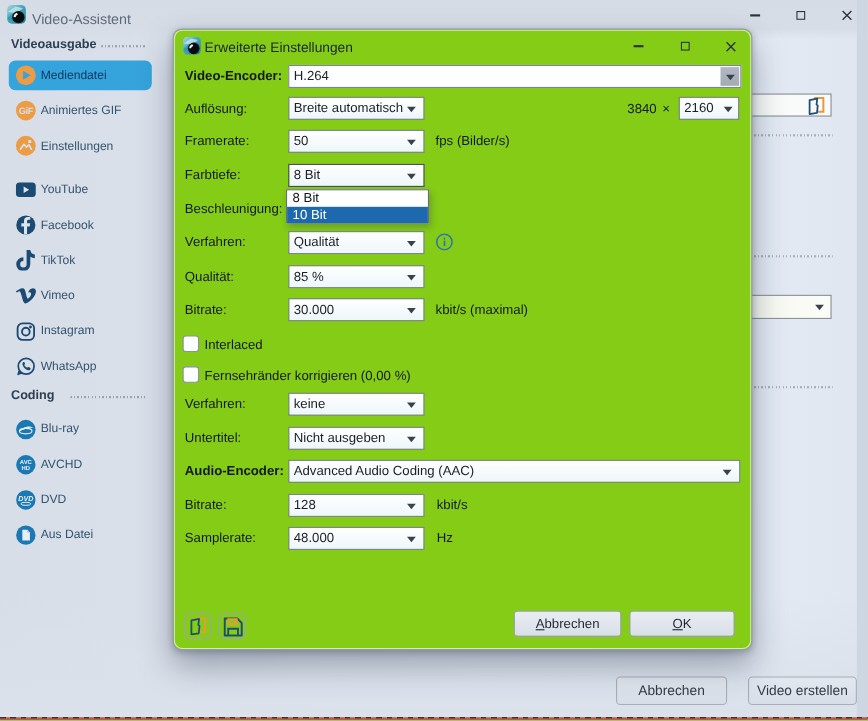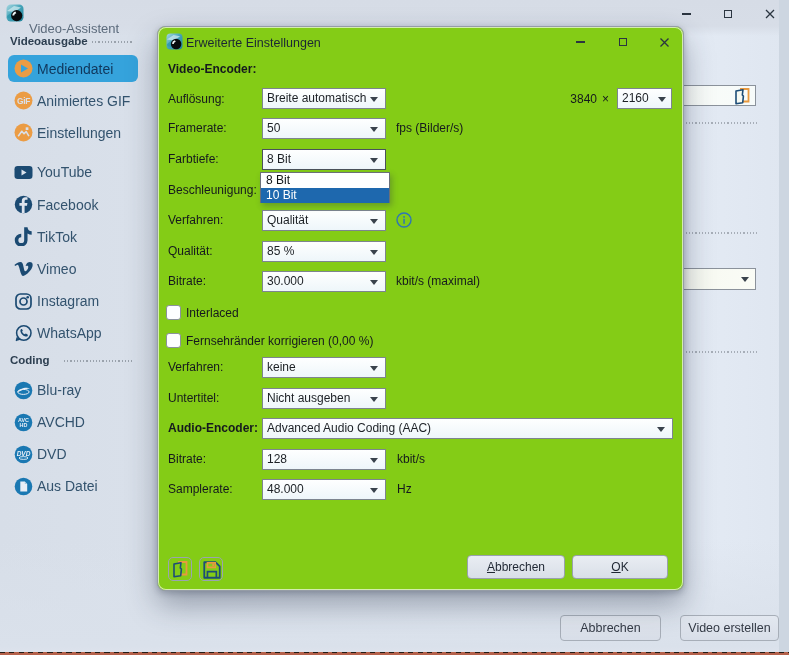--- a/index.html
+++ b/index.html
@@ -17,21 +17,21 @@
   #rband { position:absolute; left:779px; top:0; width:10px; height:652px; background:#cdd6e1; }
   #redstrip { position:absolute; left:0; top:652px; width:789px; height:3px; background:#b4614b; }
   #dashline { position:absolute; left:0; top:651.5px; width:789px; height:1.5px;
     background:repeating-linear-gradient(90deg,#241c16 0 5px,transparent 5px 9.5px); }
   .wtitle { font-size:13px; color:#5c6b7c; }
   .wbtn { position:absolute; color:#2b3540; }
   
   .shead { position:absolute; left:10px; font-size:11.5px; font-weight:bold; color:#2c3e50; }
   .sdots { position:absolute; height:2px;
     background:repeating-linear-gradient(90deg,#9aa2ac 0 1.3px,transparent 1.3px 3.2px); }
-  .sitem { position:absolute; left:37px; font-size:14px; color:#33536e; height:18px; line-height:18px; }
+  .sitem { position:absolute; left:37px; font-size:11px; color:#33536e; height:18px; line-height:18px; }
   .sic { position:absolute; left:14px; width:19px; height:19px; }
   #selpill { position:absolute; left:8px; top:55px; width:130px; height:27px;
     border-radius:6px; background:#35a3dc; }
   
   .bfield { position:absolute; border:1px solid #8b929b;
     background:linear-gradient(90deg,#f2f5ea, #fafcf6 60%,#f7fbfa); }
   .bdots { position:absolute; height:2px;
     background:repeating-linear-gradient(90deg,#a7aeb8 0 1.3px,transparent 1.3px 3.2px); }
   .btnw { position:absolute; border:1px solid #a7aeb8; border-radius:4px;
     background:linear-gradient(180deg,#e3e8f0,#d8dee8); color:#333a45;
@@ -83,21 +83,21 @@
         <stop offset="0.45" stop-color="#47a5ba"></stop>
         <stop offset="1" stop-color="#1f8399"></stop>
   </linearGradient>
     </defs>
   <rect x="0.5" y="0.5" width="17" height="17" rx="4.2" fill="url(#tg)"></rect>
   <path d="M1 7 L8 2 L15 3.5 L8.5 8 Z" fill="#cde9ef" opacity="0.75"></path>
   <path d="M1 12 L6 8 L6.5 15 L1.5 14 Z" fill="#2d96ac" opacity="0.8"></path>
   <circle cx="10.7" cy="11.6" r="5.6" fill="#070b0e"></circle>
   <path d="M6.3 11.5 A4.4 4.4 0 0 1 9.4 7.6 L 10.3 9.3 A 2.6 2.6 0 0 0 8.2 11.6 Z" fill="#eef6f8"></path>
 </svg>
-<div class="abs wtitle" style="left:29px;top:21px">Video-Assistent</div>
+<div class="abs wtitle" style="left:29px;top:10px">Video-Assistent</div>
 <div class="wbtn" style="left:682px;top:13px;width:9px;height:1.5px;background:#2b3540"></div>
 <div class="wbtn" style="left:724px;top:10px;width:8px;height:8px;border:1.2px solid #2b3540"></div>
 <svg class="abs" style="left:765px;top:9px" width="10" height="10" viewBox="0 0 10 10">
   <path d="M1 1 L9 9 M9 1 L1 9" stroke="#2b3540" stroke-width="1.3"></path>
 </svg>
 
 <div class="shead" style="top:35px">Videoausgabe</div>
 <div class="sdots" style="left:92px;top:41px;width:40px"></div>
 <div id="selpill"></div>
 
@@ -211,20 +211,24 @@
     <path d="M6.3 11.5 A4.4 4.4 0 0 1 9.4 7.6 L 10.3 9.3 A 2.6 2.6 0 0 0 8.2 11.6 Z" fill="#eef6f8"></path>
   </svg>
   <div class="dtitle">Erweiterte Einstellungen</div>
   <div class="abs" style="left:418px;top:14px;width:9px;height:1.5px;background:#2b3540"></div>
   <div class="abs" style="left:461px;top:11px;width:8px;height:8px;border:1.2px solid #2b3540"></div>
   <svg class="abs" style="left:502px;top:11px" width="9" height="9" viewBox="0 0 9 9">
     <path d="M0.5 0.5 L8.5 8.5 M8.5 0.5 L0.5 8.5" stroke="#2b3540" stroke-width="1.3"></path>
   </svg>
 
   <div class="lbl" style="top:34px"><b>Video-Encoder:</b></div>
+  <div class="combo" style="top:32px;width:412px;background:#fdfeff">H.264
+    <span class="abs" style="right:1px;top:1px;bottom:1px;width:17px;background:linear-gradient(180deg,#b0b9c3,#a2abb6)"></span>
+    <span class="carr" style="right:5px;top:8px"></span>
+  </div>
 
   <div class="lbl" style="top:63.5px">Auflösung:</div>
   <div class="combo" style="top:61px">Breite automatisch<span class="carr"></span></div>
   <div class="rtext" style="left:399px;top:64px;width:40px;text-align:right">3840</div>
   <div class="rtext" style="left:444px;top:64px">×</div>
   <div class="combo" style="left:459px;top:61px;width:55px">2160<span class="carr" style="right:5px"></span></div>
 
   <div class="lbl" style="top:93px">Framerate:</div>
   <div class="combo" style="top:91px">50<span class="carr"></span></div>
   <div class="rtext" style="left:238px;top:93px">fps (Bilder/s)</div>

